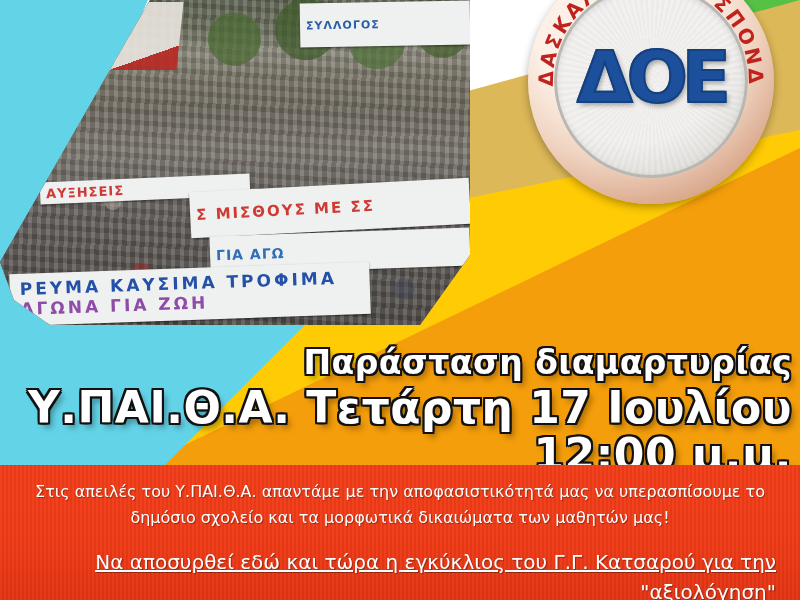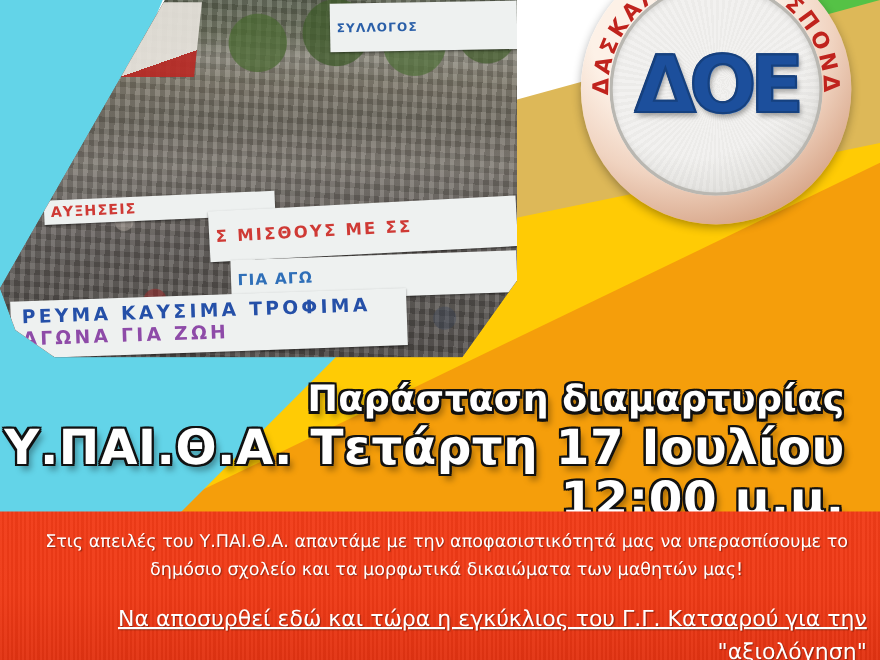--- a/index.html
+++ b/index.html
@@ -239,21 +239,21 @@
     user-select: none;
   }
 
   
   .headline {
     position: absolute;
     left: 0;
     top: 345px;
     width: 800px;
     text-align: right;
-    padding-right: 32px;
+    padding-right: 8px;
     box-sizing: border-box;
     font-family: "DejaVu Sans", sans-serif;
     font-weight: 700;
     color: #ffffff;
     letter-spacing: 0.5px;
     line-height: 1.08;
   }
   .headline .l1 {
     font-size: 33px;
     text-shadow:
@@ -275,21 +275,21 @@
     position: absolute;
     left: 0;
     top: 465px;
     width: 800px;
     height: 135px;
     background:
       repeating-linear-gradient(90deg, rgba(255,255,255,.035) 0 2px, rgba(0,0,0,.035) 2px 4px),
       linear-gradient(180deg, #f23c18 0%, #ef3a16 55%, #e23312 100%);
     color: #ffffff;
     font-family: "DejaVu Sans", sans-serif;
-    padding: 14px 12px 0 24px;
+    padding: 14px 24px 0 24px;
     box-sizing: border-box;
   }
   .red-band .para1 {
     font-size: 16px;
     line-height: 1.6;
     text-align: center;
     text-shadow: 1px 1px 1px rgba(0,0,0,.35);
   }
   .red-band .para2 {
     margin-top: 17px;

